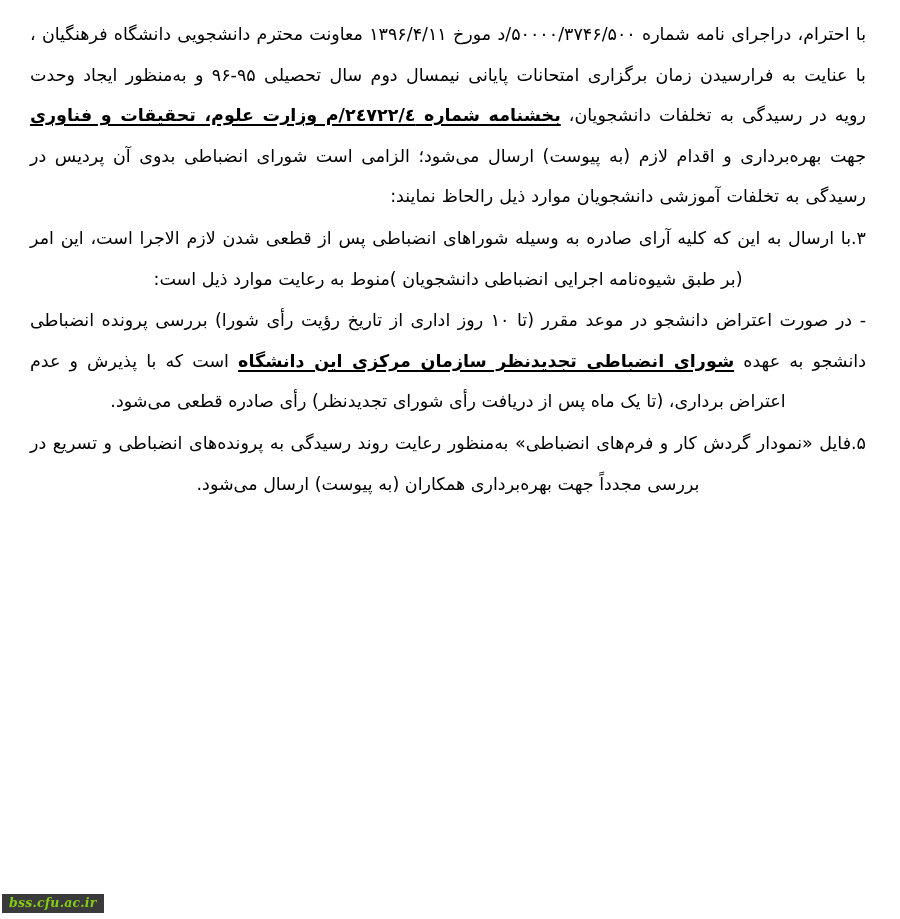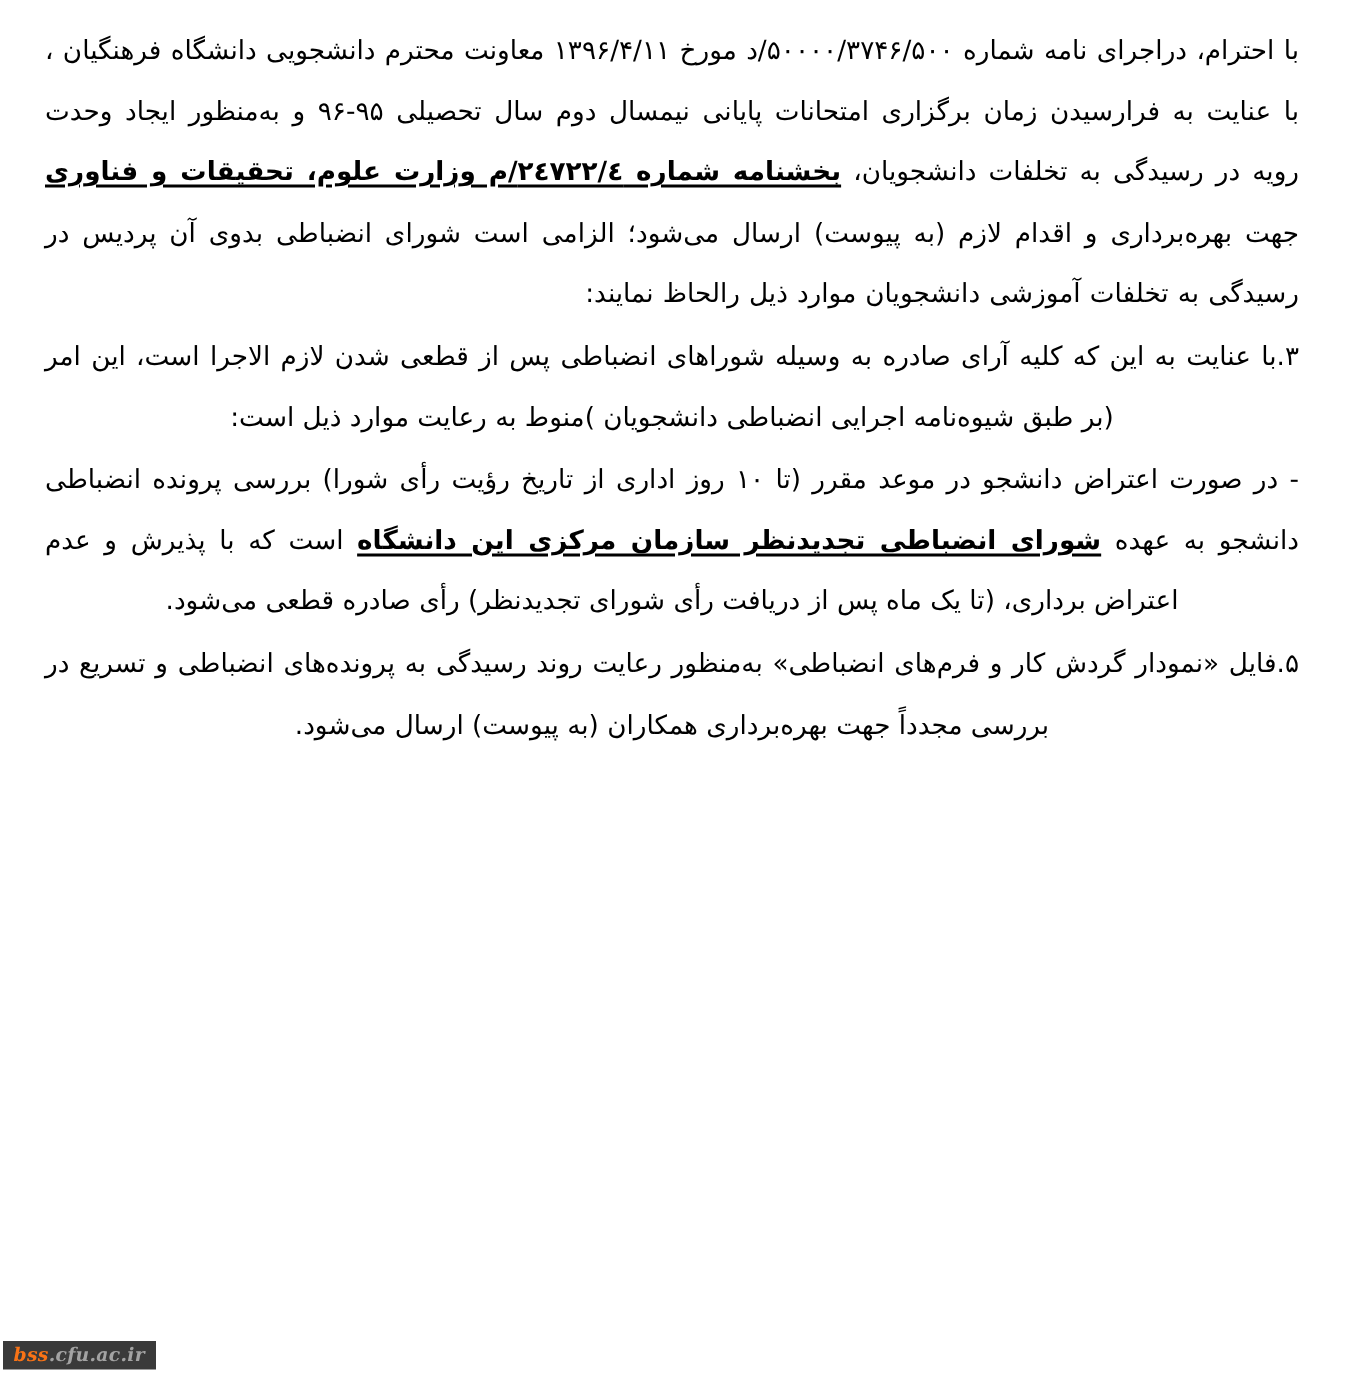--- a/index.html
+++ b/index.html
@@ -93,36 +93,36 @@
     display: inline-block;
     direction: ltr;
     font-family: "DejaVu Serif", "Liberation Serif", serif;
     font-style: italic;
     font-weight: bold;
     font-size: 12.5px;
     line-height: 1;
     letter-spacing: 0.2px;
     white-space: nowrap;
   }
-  .wm-a { color: #f97316; }
-  .wm-b { color: #a3a3a3; font-style: italic; }
+  .wm-a { color: #84cc16; }
+  .wm-b { color: #84cc16; font-style: italic; }
 </style>
 </head>
 <body>
 
 <div id="page">
 
   <div class="doc-body">
 
 
     <p class="para"><span>با احترام، دراجرای نامه شماره ۵۰۰۰۰/۳۷۴۶/۵۰۰/د مورخ ۱۳۹۶/۴/۱۱ معاونت محترم دانشجویی دانشگاه فرهنگیان ، با عنایت به فرارسیدن زمان برگزاری امتحانات پایانی نیمسال دوم سال تحصیلی ۹۵-۹۶ و به‌منظور ایجاد وحدت رویه در رسیدگی به تخلفات دانشجویان، </span><span class="em-bold">بخشنامه شماره ٢٤٧٢٢/٤/م وزارت علوم، تحقیقات و فناوری</span><span> جهت بهره‌برداری و اقدام لازم (به پیوست) ارسال می‌شود؛ الزامی است شورای انضباطی بدوی آن پردیس در رسیدگی به تخلفات آموزشی دانشجویان موارد ذیل رالحاظ نمایند:</span></p>
 
 
 
-    <p class="list-item"><span class="num">۳.</span><span>با عنایت به این که کلیه آرای صادره به وسیله شوراهای انضباطی پس از قطعی شدن لازم الاجرا است، این امر (بر طبق شیوه‌نامه اجرایی انضباطی دانشجویان )منوط به رعایت موارد ذیل است:</span></p>
+    <p class="list-item"><span class="num">۳.</span><span>با ارسال به این که کلیه آرای صادره به وسیله شوراهای انضباطی پس از قطعی شدن لازم الاجرا است، این امر (بر طبق شیوه‌نامه اجرایی انضباطی دانشجویان )منوط به رعایت موارد ذیل است:</span></p>
 
 
     <p class="dash-item"><span>-</span>&nbsp;<span>در صورت اعتراض دانشجو در موعد مقرر (تا ۱۰ روز اداری از تاریخ رؤیت رأی شورا) بررسی پرونده انضباطی دانشجو به عهده </span><span class="em-bold">شورای انضباطی تجدیدنظر سازمان مرکزی این دانشگاه</span><span> است که با پذیرش و عدم اعتراض برداری، (تا یک ماه پس از دریافت رأی شورای تجدیدنظر) رأی صادره قطعی می‌شود.</span></p>
 
 
     <p class="list-item"><span class="num">۵.</span><span>فایل «نمودار گردش کار و فرم‌های انضباطی» به‌منظور رعایت روند رسیدگی به پرونده‌های انضباطی و تسریع در بررسی مجدداً جهت بهره‌برداری همکاران (به پیوست) ارسال می‌شود.</span></p>
 
   </div>
 
   <div class="watermark"><span class="wm-a">bss</span><span class="wm-b">.cfu.ac.ir</span></div>

